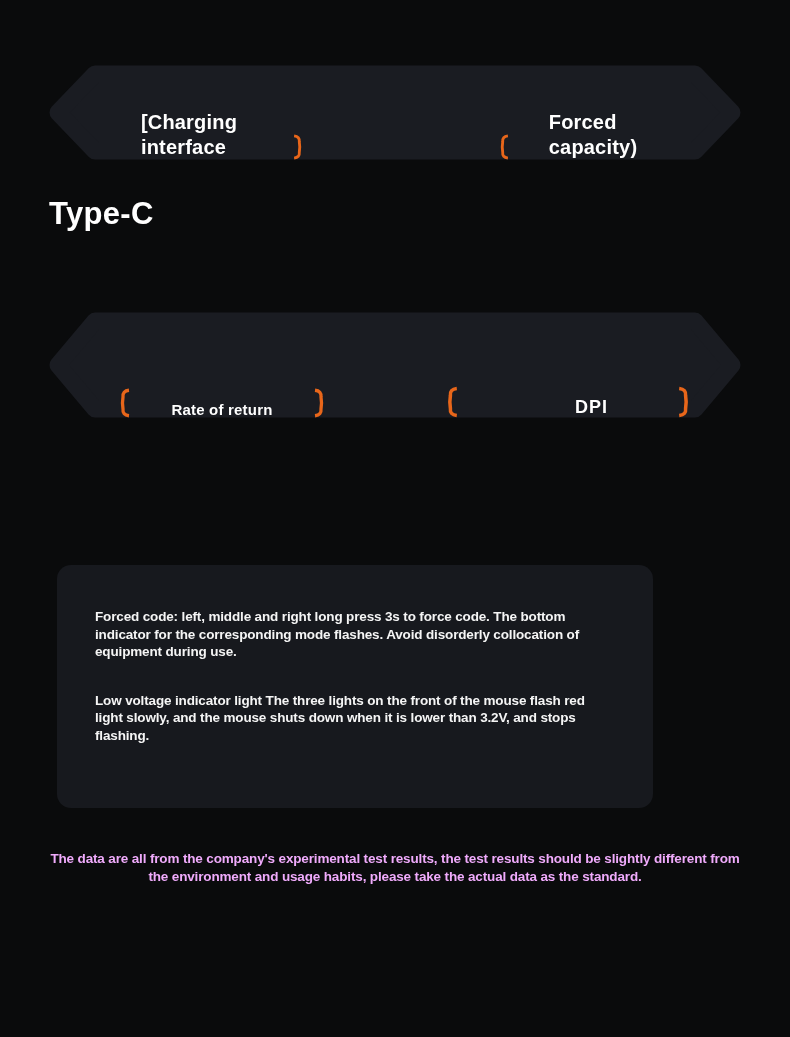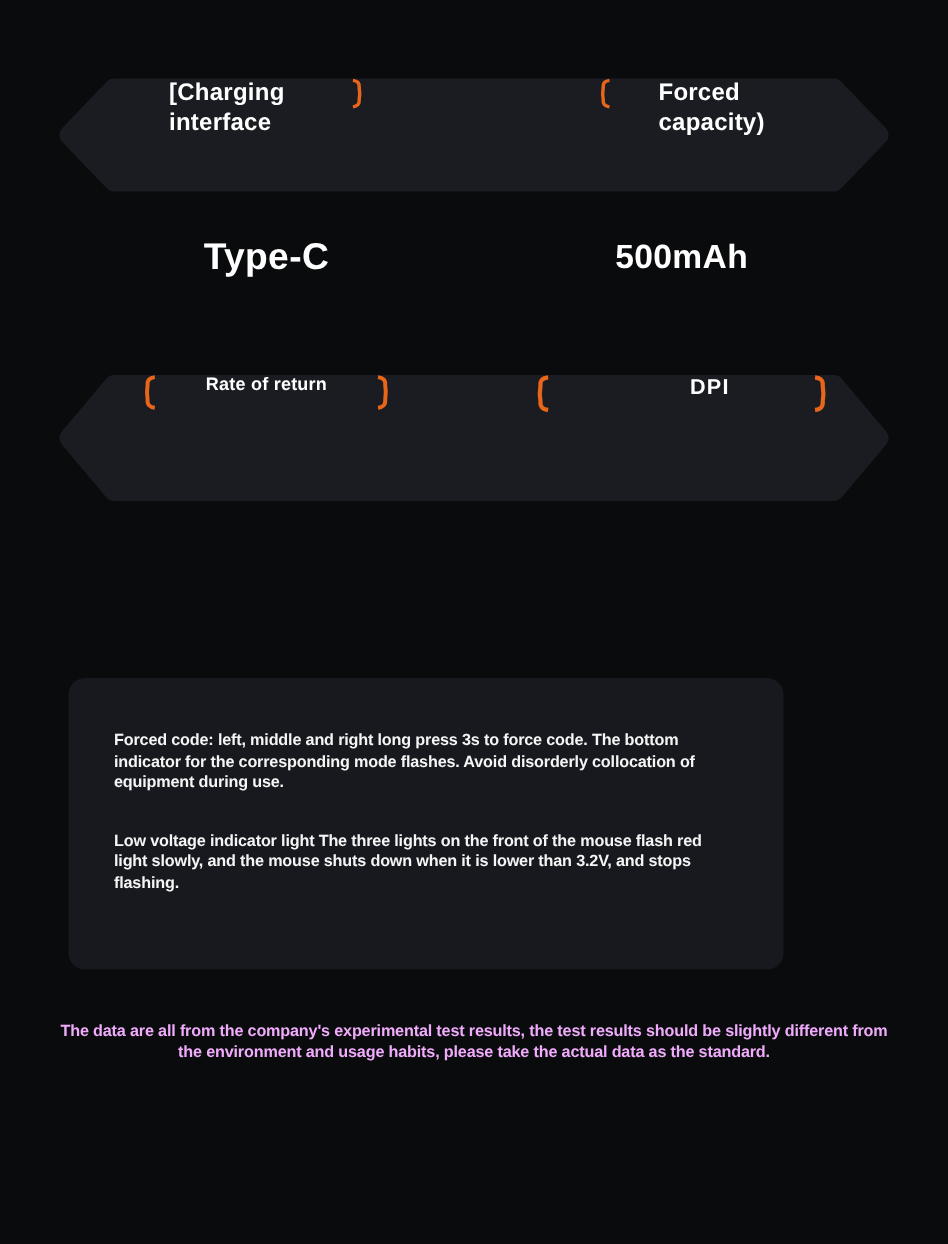--- a/index.html
+++ b/index.html
@@ -23,21 +23,21 @@
     inset: 0;
     width: 100%;
     height: 100%;
     z-index: 0;
   }
   .banner .cell {
     position: relative;
     z-index: 1;
     flex: 1;
     display: flex;
-    align-items: flex-start;
+    align-items: flex-end;
     justify-content: center;
     gap: 28px;
   }
   #banner-1 { top: 65px;  height: 95px; }
   #banner-2 { top: 312px; height: 106px; }
 
   .label-lines {
     display: flex;
     flex-direction: column;
     font-size: 20px;
@@ -54,21 +54,21 @@
   .values-row {
     position: absolute;
     left: 49px;
     width: 692px;
     display: flex;
   }
   #values-1 { top: 190px; height: 48px; align-items: center; }
   #values-2 { top: 450px; }
   .values-row .vcell {
     flex: 1;
-    text-align: center;
+    text-align: left;
   }
   .value-xl { font-size: 31px; letter-spacing: 0.3px; }
   .value-lg { font-size: 28px; letter-spacing: 0.3px; }
   .value-md { font-size: 26px; line-height: 33px; letter-spacing: 0.2px; }
 
   .notes-card {
     position: absolute;
     top: 565px; left: 57px;
     width: 596px; height: 243px;
     box-sizing: border-box;
@@ -121,21 +121,20 @@
     </svg>
     <div class="label-lines">
       <span>Forced</span>
       <span>capacity)</span>
     </div>
   </div>
 </div>
 
 <div class="values-row" id="values-1">
   <div class="vcell value-xl">Type-C</div>
-  <div class="vcell value-lg">500mAh</div>
 </div>
 
 <div class="banner" id="banner-2">
   <svg class="hex-bg" viewBox="0 0 692 106" preserveAspectRatio="none" aria-hidden="true">
     <path d="M46,9 L646,9 L683,53 L646,97 L46,97 L9,53 Z" fill="#1a1c22" stroke="#1a1c22" stroke-width="17" stroke-linejoin="round"></path>
   </svg>
 
   <div class="cell">
     <svg class="bracket open" width="11" height="30" viewBox="0 0 14 40" style="margin-right:13px" aria-hidden="true">
       <path d="M13 3 Q4 4 5 12 Q3.6 20 5 28 Q4 36 13 37" fill="none" stroke="#e8661a" stroke-width="4.4"></path>

